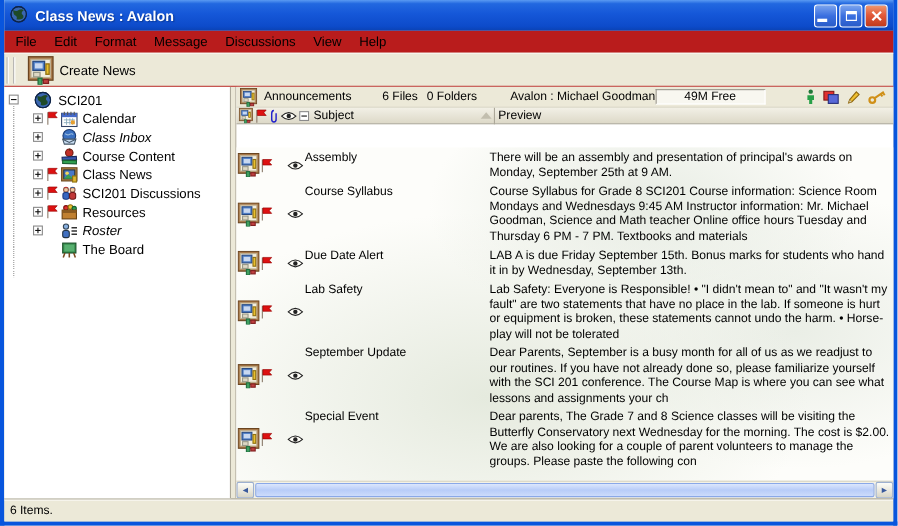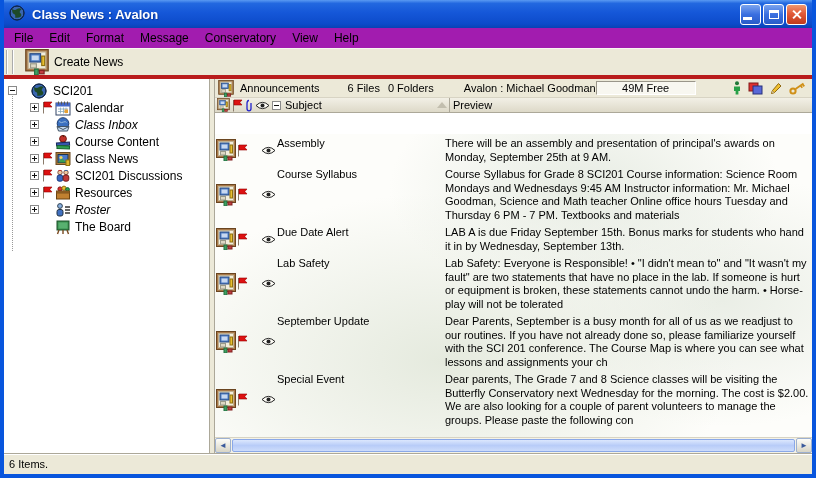--- a/index.html
+++ b/index.html
@@ -18,26 +18,26 @@
     display:flex; align-items:center; justify-content:center;
     background:linear-gradient(180deg,#7ba4ee 0%,#3a6fe0 50%,#2a5cc8 100%); }
   .winbtn.close { background:linear-gradient(180deg,#f0986e 0%,#e25a3a 45%,#c03a1c 100%); }
   .glyph-min { width:9px; height:3px; background:#fff; align-self:flex-end; margin-bottom:4px; margin-right:6px; }
   .glyph-max { width:10px; height:9px; border:1px solid #fff; border-top:3px solid #fff; }
   .glyph-x { position:relative; width:11px; height:11px; }
   .glyph-x::before,.glyph-x::after { content:''; position:absolute; left:5px; top:0; width:2px; height:11px; background:#fff; }
   .glyph-x::before { transform:rotate(45deg); } .glyph-x::after { transform:rotate(-45deg); }
 
   
-  .menubar { height:20px; flex:0 0 20px; display:flex; align-items:center; background:#a21caf; padding-left:2px; }
+  .menubar { height:20px; flex:0 0 20px; display:flex; align-items:center; background:#b91c1c; padding-left:2px; }
   .menu-item { font-size:12px; color:#000; padding:2px 8px; }
 
   
   .toolbar { height:31px; flex:0 0 31px; display:flex; align-items:center; background:#ece9d8;
-    border-top:1px solid #f8f7f1; border-bottom:4px solid #b91c1c; }
+    border-top:1px solid #f8f7f1; border-bottom:1px solid #b91c1c; }
   .gripper { width:8px; height:24px; margin:0 4px 0 2px;
     border-left:2px groove #fff; border-right:2px groove #fff; }
   .tool-button { display:flex; align-items:center; padding:2px 6px; border:1px solid transparent; }
   .tool-button .tb-icon { width:24px; height:26px; margin-right:5px; }
   .tool-button .tb-label { font-size:12px; color:#000; }
 
   
   .main { flex:1; display:flex; min-height:0; background:#ece9d8; }
   .tree-panel { width:206px; flex:0 0 206px; background:#fff; border-right:1px solid #aca899;
     padding:3px 0 0 2px; overflow:hidden; position:relative; }
@@ -132,21 +132,21 @@
     <span class="winbtn close">
         <span class="glyph-x"></span>
       </span>
   </div>
 
   <div class="menubar">
     <span class="menu-item">File</span>
     <span class="menu-item">Edit</span>
     <span class="menu-item">Format</span>
     <span class="menu-item">Message</span>
-    <span class="menu-item">Conservatory</span>
+    <span class="menu-item">Discussions</span>
     <span class="menu-item">View</span>
     <span class="menu-item">Help</span>
   </div>
 
   <div class="toolbar">
     <span class="gripper"></span>
     <span class="tool-button">
       <span class="tb-icon">
           <svg width="24" height="26" viewBox="0 0 20 22">
             <rect x="0.5" y="0.5" width="19" height="18" fill="#a87848" stroke="#6a4520"></rect>

